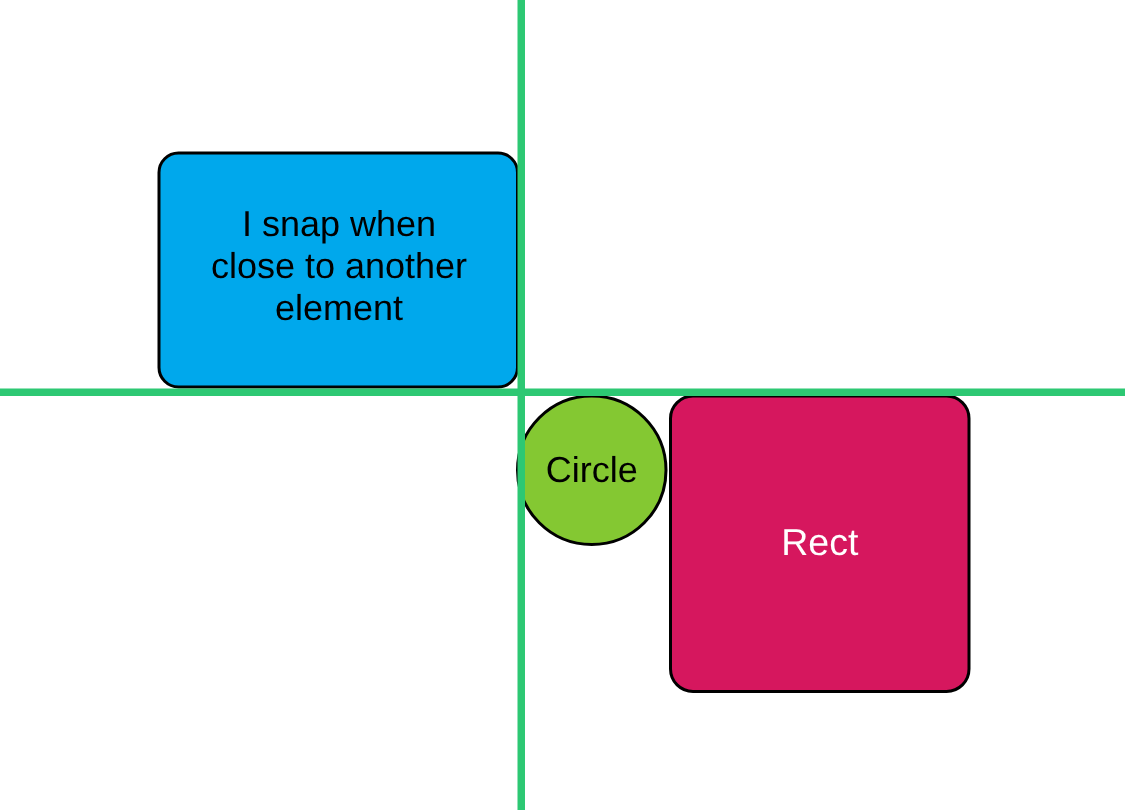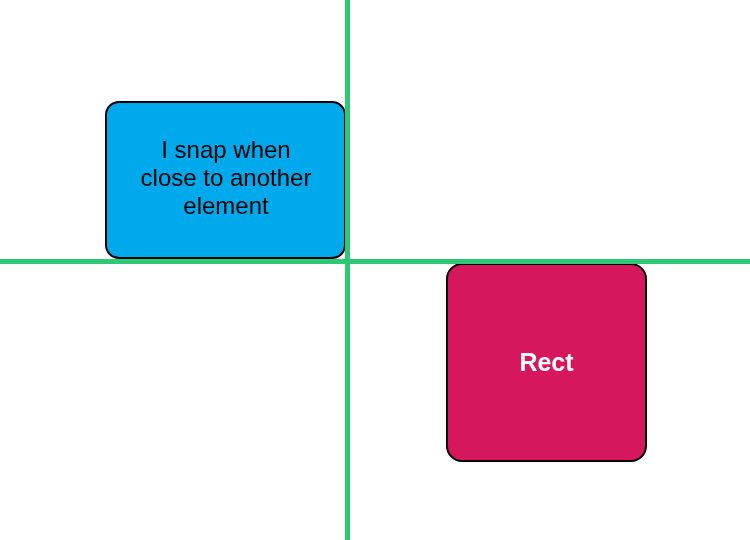--- a/index.html
+++ b/index.html
@@ -55,33 +55,35 @@
   }
   .rect {
     left: 446px; top: 263px;
     width: 201px; height: 199px;
     border-radius: 16px;
     background: var(--rect-pink, #d6175e);
     color: var(--rect-text, #ffffff);
     font-size: 25px;
     display: flex; align-items: center; justify-content: center;
     z-index: 4;
-    font-weight: bold;
   }
 </style>
 </head>
 <body>
 
 <div class="stage">
 
   <div class="guide guide-h"></div>
   <div class="guide guide-v"></div>
 
   <div class="shape snap-box">
     <span class="label">I snap when close to another element</span>
   </div>
 
+  <div class="shape circle">
+    <span class="label">Circle</span>
+  </div>
 
   <div class="shape rect">
     <span class="label">Rect</span>
   </div>
 
 </div>
 
 </body></html>

